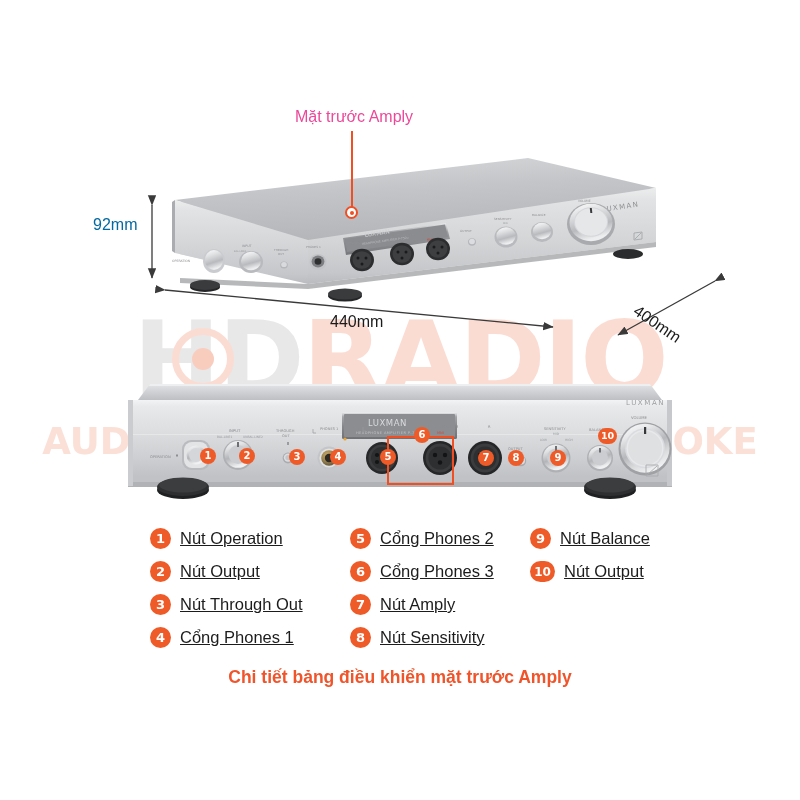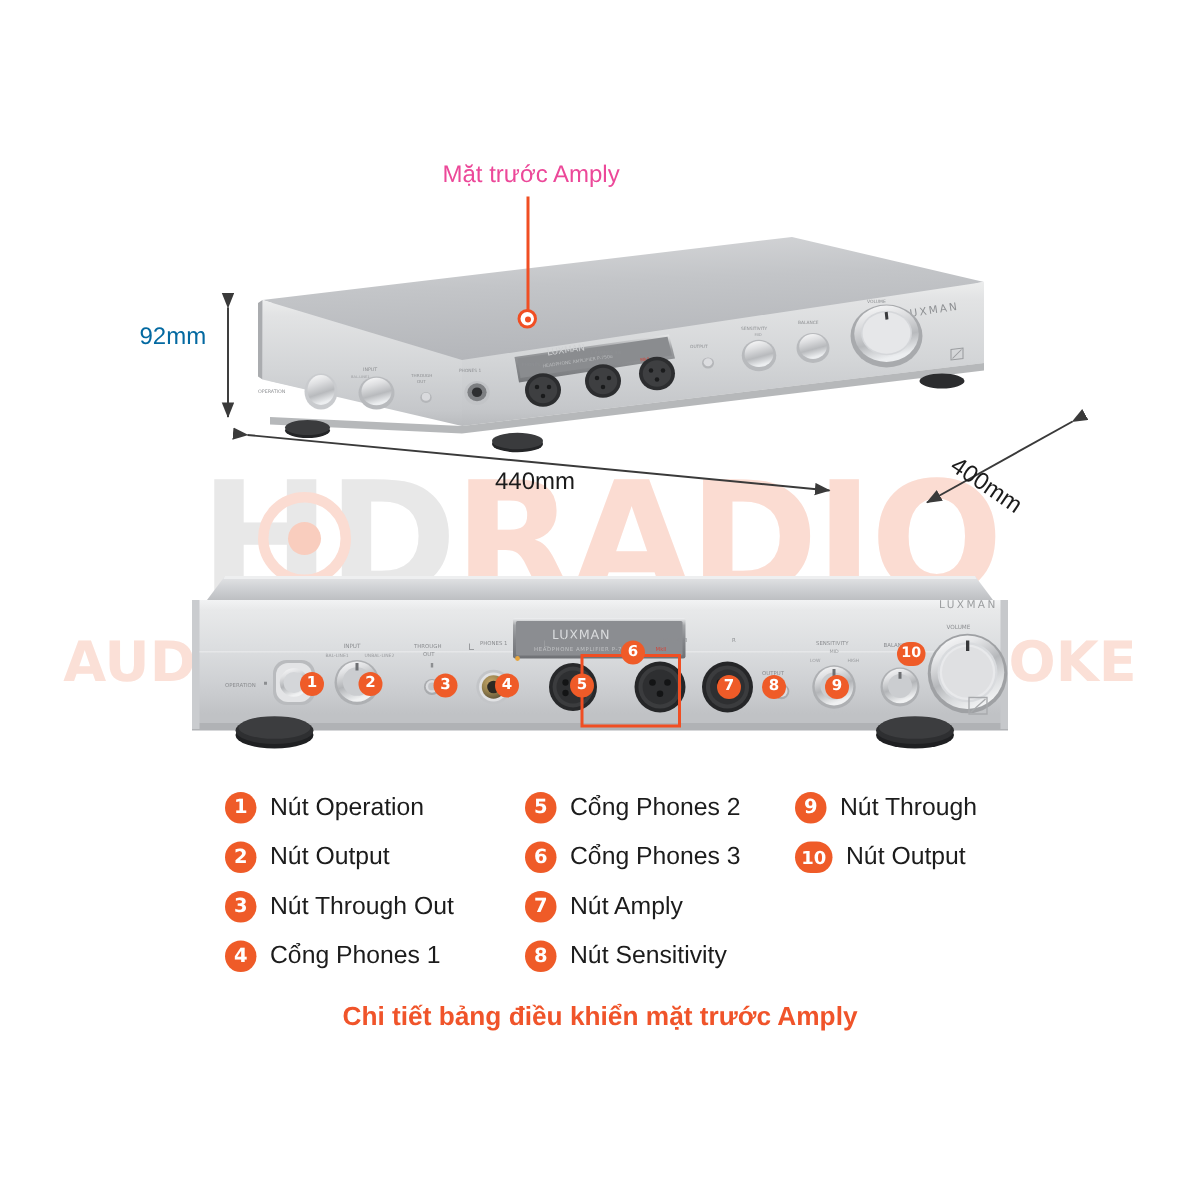--- a/index.html
+++ b/index.html
@@ -141,21 +141,21 @@
   .lg-badge{
     width:21px;height:21px;border-radius:50%;
     background:#ef5b28;color:#fff;
     font-family:"DejaVu Sans", sans-serif;
     font-weight:bold;font-size:13px;
     display:flex;align-items:center;justify-content:center;
     flex:0 0 auto;
     margin-right:9px;
   }
   .lg-badge.w10{width:25px;height:21px;border-radius:11px;font-size:12px;}
-  .lg-text{font-size:16.5px;color:#1c1c1c;}
+  .lg-text{font-size:16.5px;color:#1c1c1c;text-decoration:underline;}
 
   .footer-title{
     position:absolute;left:0;top:667px;width:800px;
     text-align:center;
     font-size:17.5px;font-weight:bold;color:#f0542a;
     z-index:10;white-space:nowrap;
   }
 </style>
 </head>
 <body>
@@ -527,21 +527,21 @@
       <div class="lg-badge">7</div>
       <div class="lg-text">Nút Amply</div>
     </div>
     <div class="lg-item" style="left:200px;top:99px;">
       <div class="lg-badge">8</div>
       <div class="lg-text">Nút Sensitivity</div>
     </div>
 
     <div class="lg-item" style="left:380px;top:0px;">
       <div class="lg-badge">9</div>
-      <div class="lg-text">Nút Through</div>
+      <div class="lg-text">Nút Balance</div>
     </div>
     <div class="lg-item" style="left:380px;top:33px;">
       <div class="lg-badge w10">10</div>
       <div class="lg-text">Nút Output</div>
     </div>
   </div>
 
   <div class="footer-title">Chi tiết bảng điều khiển mặt trước Amply</div>
 
 </div>

